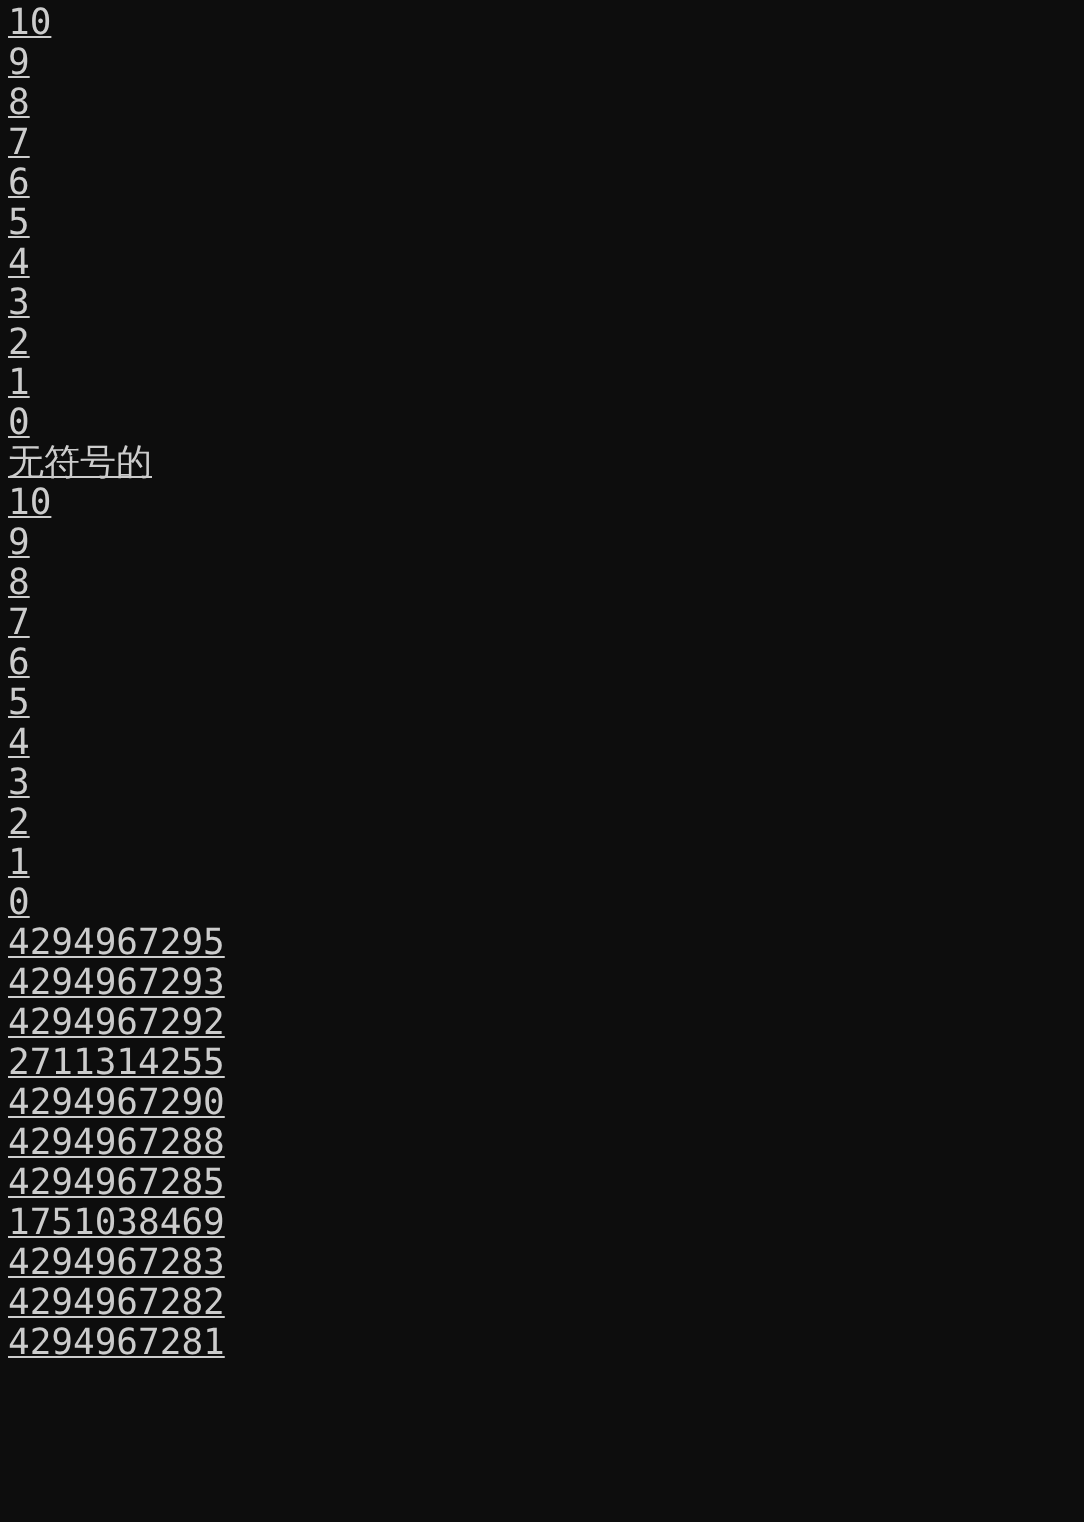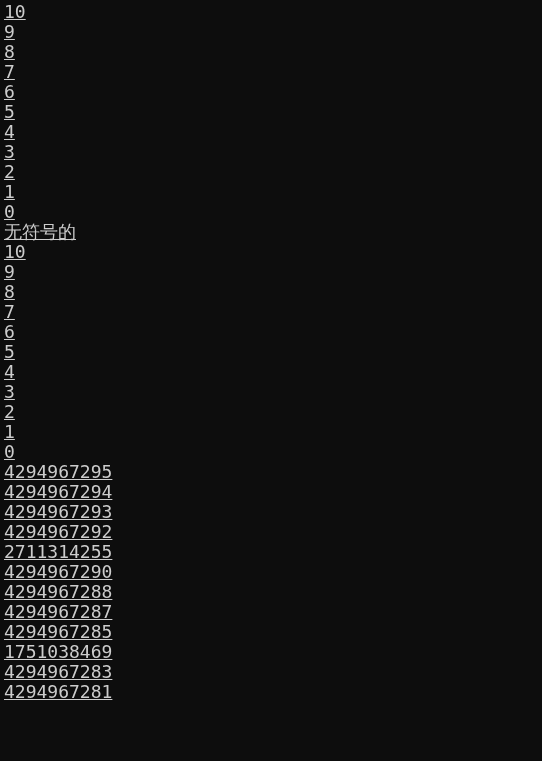--- a/index.html
+++ b/index.html
@@ -40,24 +40,23 @@
     <span class="line">8</span>
     <span class="line">7</span>
     <span class="line">6</span>
     <span class="line">5</span>
     <span class="line">4</span>
     <span class="line">3</span>
     <span class="line">2</span>
     <span class="line">1</span>
     <span class="line">0</span>
     <span class="line">4294967295</span>
-    <span class="line">4294967294</span>
     <span class="line">4294967293</span>
     <span class="line">4294967292</span>
     <span class="line">2711314255</span>
     <span class="line">4294967290</span>
     <span class="line">4294967288</span>
-    <span class="line">4294967287</span>
     <span class="line">4294967285</span>
     <span class="line">1751038469</span>
     <span class="line">4294967283</span>
+    <span class="line">4294967282</span>
     <span class="line">4294967281</span>
   </div>
 
 </body></html>

